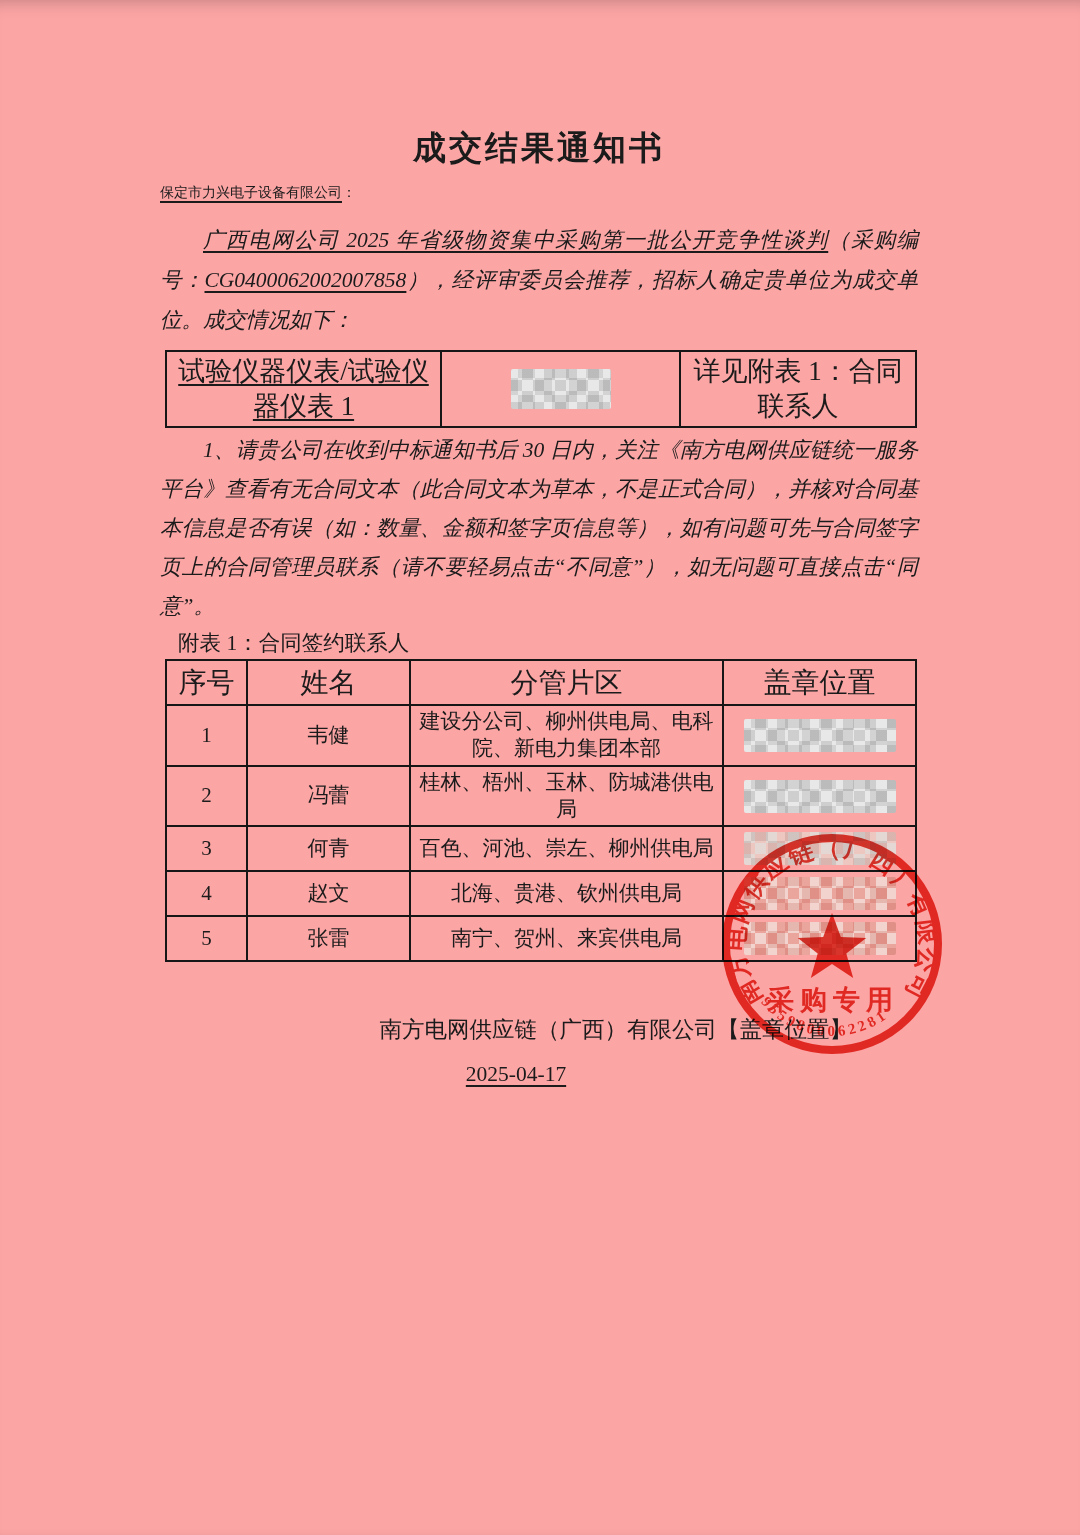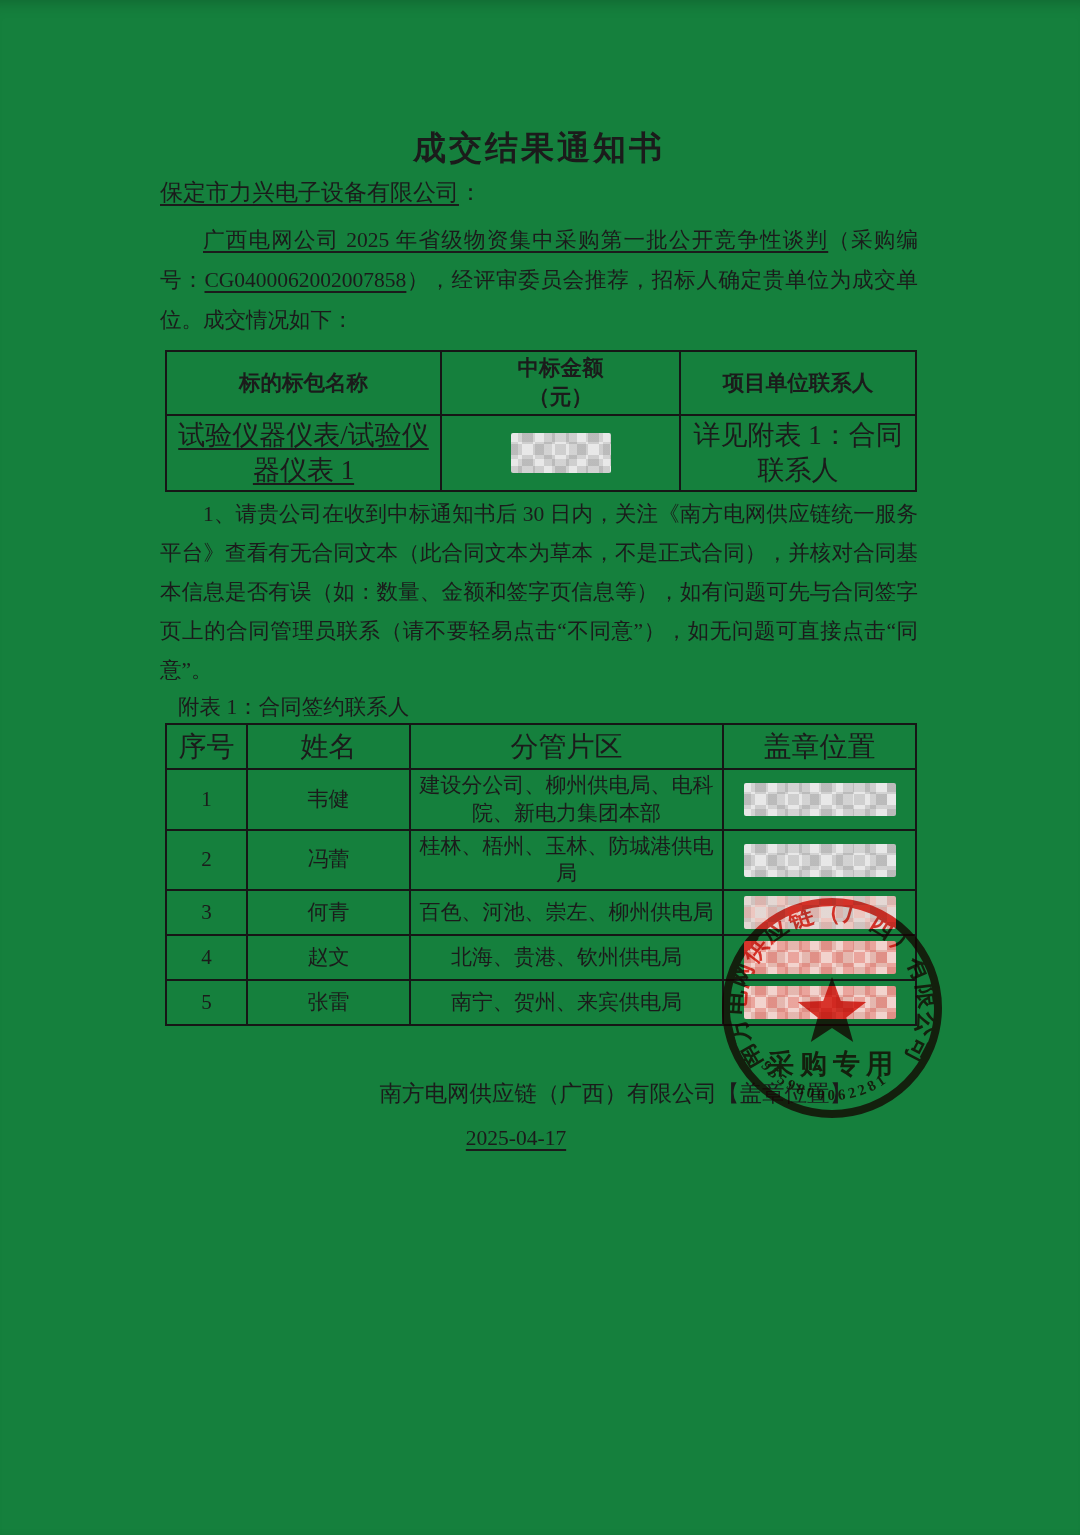--- a/index.html
+++ b/index.html
@@ -1,46 +1,47 @@
 <!DOCTYPE html>
 <html><head>
 <meta charset="utf-8">
 <style>
   html,body{margin:0;padding:0;background:#ffffff;}
   .page{
     position:relative;
     width:1080px;height:1535px;
     margin:0 auto;
-    background:#15803d;
+    background:#fca5a5;
     box-sizing:border-box;
     padding:0 162px 0 160px;
     font-family:"Liberation Serif","DejaVu Serif",serif;
     color:#1b1b1b;
     overflow:hidden;
     box-shadow:inset 0 16px 16px -14px rgba(0,0,0,.22), inset 0 -8px 10px -10px rgba(0,0,0,.10);
   }
   .title{
     margin:126px 0 8px 0;
     text-align:center;
     font-size:33px;
     font-weight:bold;
     letter-spacing:3px;
     line-height:44px;
   }
   .recipient{
-    font-size:23px;
+    font-size:14px;
     line-height:30px;
   }
   .u{ text-decoration:underline; text-underline-offset:4px; text-decoration-thickness:1.5px; }
   p.body{
     margin:0;
     font-size:21.5px;
     line-height:39px;
     text-align:justify;
     text-indent:2em;
+    font-style:italic;
   }
   p.intro{ line-height:40px; margin-top:12px; margin-bottom:10px; }
   table{ border-collapse:collapse; margin-left:5px; width:750px; table-layout:fixed; }
   td,th{ border:2px solid #161616; text-align:center; vertical-align:middle; padding:2px 8px; }
   .award th{ font-size:21.5px; font-weight:bold; height:58px; line-height:1.35; }
   .award td{ font-size:27px; height:56px; line-height:1.3; }
   .award .amount-h{ white-space:pre-line; }
   .award col.c1{ width:275px; } .award col.c2{ width:239px; } .award col.c3{ width:236px; }
   .contacts th{ font-size:28px; font-weight:normal; height:39px; line-height:1.25; }
   .contacts td{ font-size:21px; height:39px; line-height:1.3; padding:2px 6px; }
@@ -119,26 +120,20 @@
     <span class="u">广西电网公司 2025 年省级物资集中采购第一批公开竞争性谈判</span><span>（采购编号：</span><span class="u">CG0400062002007858</span><span>），经评审委员会推荐，招标人确定贵单位为成交单位。成交情况如下：</span>
   </p>
 
   <table class="award">
     <colgroup>
         <col class="c1">
         <col class="c2">
         <col class="c3">
       </colgroup>
     <tbody>
-        <tr>
-      <th>标的标包名称</th>
-      <th class="amount-h">中标金额
-（元）</th>
-      <th>项目单位联系人</th>
-    </tr>
     <tr>
       <td><span class="u">试验仪器仪表/试验仪器仪表 1</span></td>
       <td>
             <div class="px px-amount"></div>
           </td>
       <td>详见附表 1：合同联系人</td>
     </tr>
   </tbody>
     </table>
 

